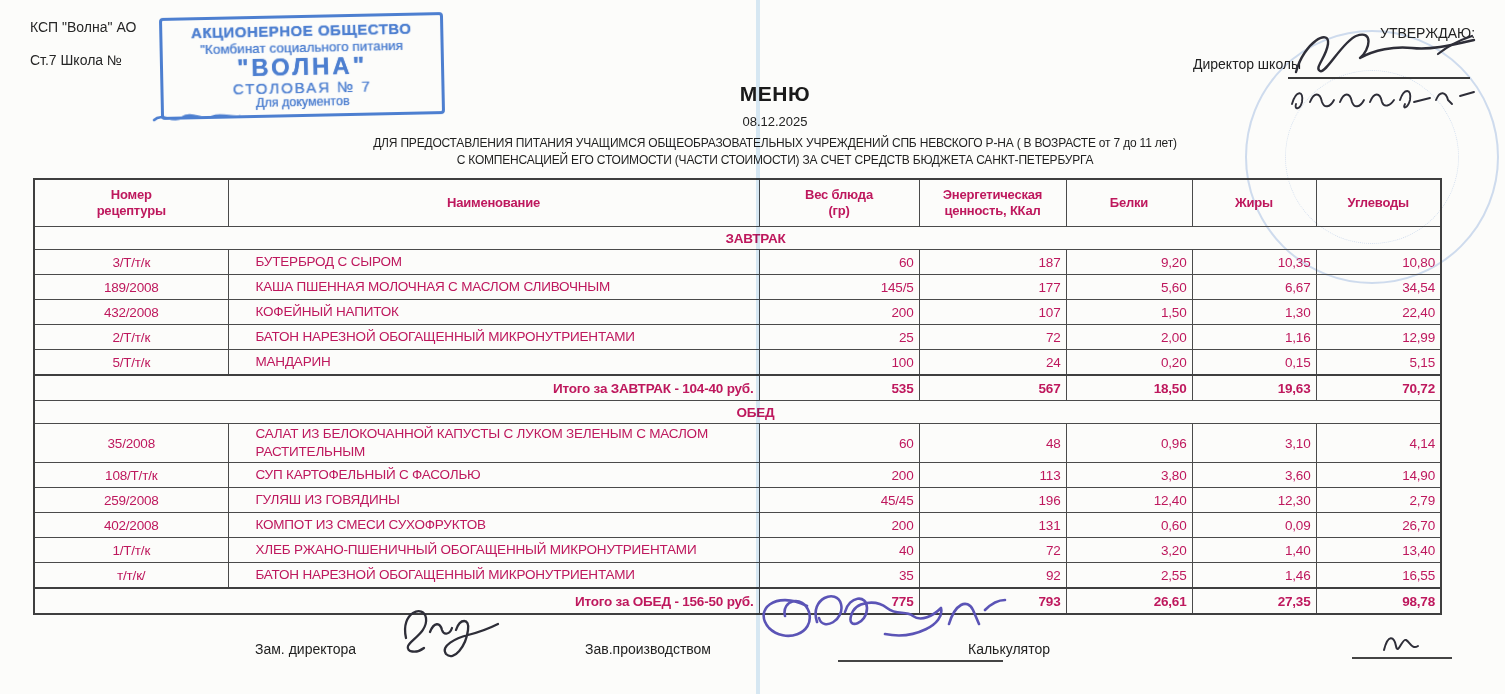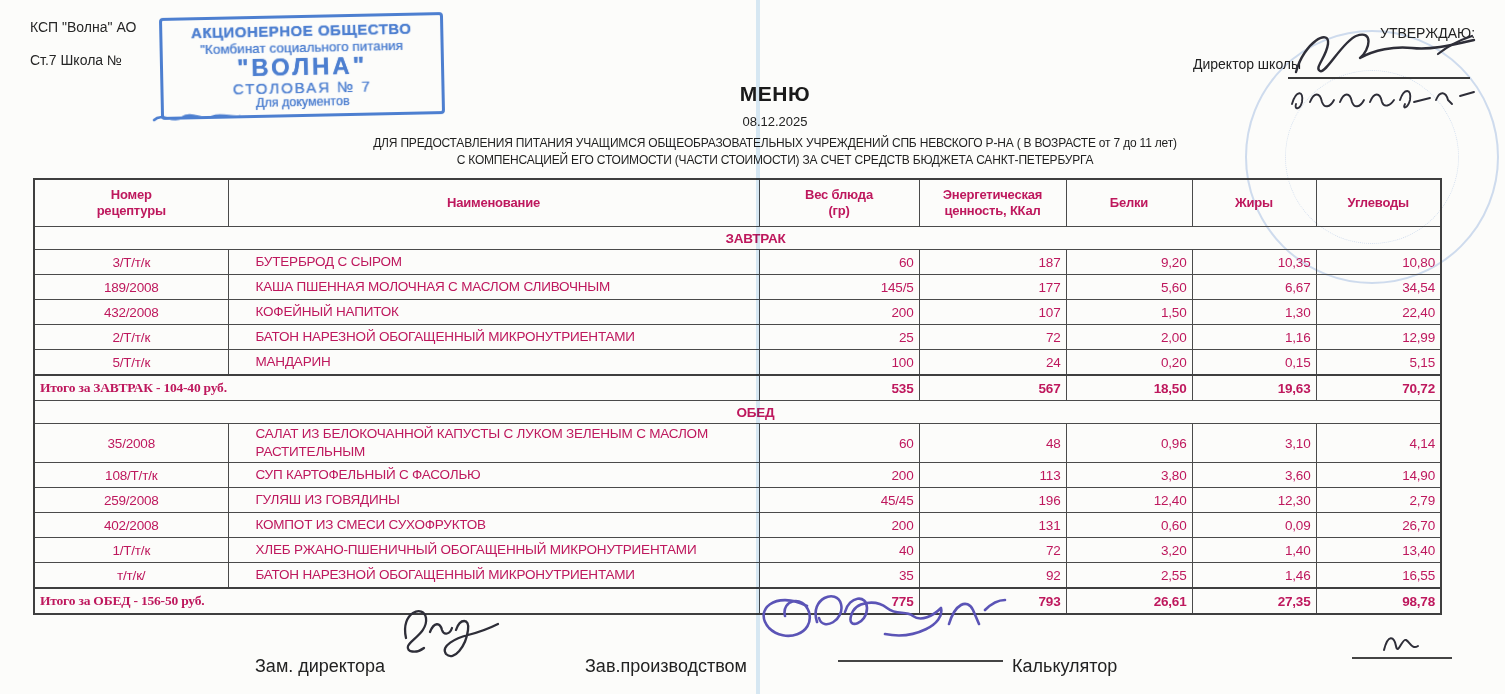--- a/index.html
+++ b/index.html
@@ -83,27 +83,27 @@
   table.menu thead th{height:44px;font-weight:bold;text-align:center;vertical-align:middle;font-size:13px;}
   .hw{display:inline-block;line-height:1.25;}
   .hw1{max-width:85px;} .hw3{max-width:82px;text-align:center;} .hw4{max-width:128px;}
   tr.section td{height:20px;font-weight:bold;text-align:center;border-left:2px solid var(--border-dark);border-right:2px solid var(--border-dark);padding-left:41px;}
   tr.item td{height:22px;}
   td.code{text-align:center;}
   td.nm{text-align:left;}
   .nmw{display:inline-block;max-width:470px;line-height:1.35;vertical-align:middle;padding-left:22px;}
   td.num{text-align:right;}
   tr.total td{height:22px;font-weight:bold;border-top:2px solid var(--border-dark);}
-  tr.total td.tlabel{text-align:left;font-size:13.5px;font-family:Liberation Serif, serif;}
-
-  
-  .flabel{position:absolute;font-size:18px;color:#222;margin-top:15px;}
+  tr.total td.tlabel{text-align:right;font-size:13.5px;}
+
+  
+  .flabel{position:absolute;font-size:14px;color:#222;}
   .lbl-deputy{left:255px;top:641px;}
   .lbl-prod{left:585px;top:641px;}
-  .lbl-calc{left:1012px;top:641px;}
+  .lbl-calc{left:968px;top:641px;}
   .sig{position:absolute;z-index:4;}
   .sig-deputy{left:390px;top:602px;}
   .sig-prod{left:745px;top:588px;}
   .sig-calc{left:1378px;top:624px;}
   .prod-line{left:838px;top:660px;width:165px;height:1.5px;background:#444;}
   .calc-line{left:1352px;top:657px;width:100px;height:1.5px;background:#444;}
 
   
   .scan-line{position:absolute;left:756px;top:0;width:4px;height:694px;
     background:var(--scan-line);mix-blend-mode:multiply;z-index:6;pointer-events:none;}

